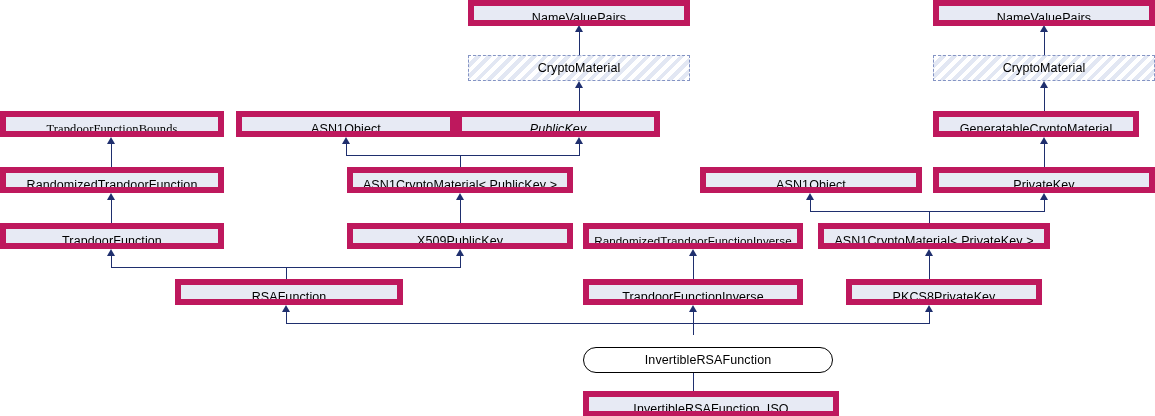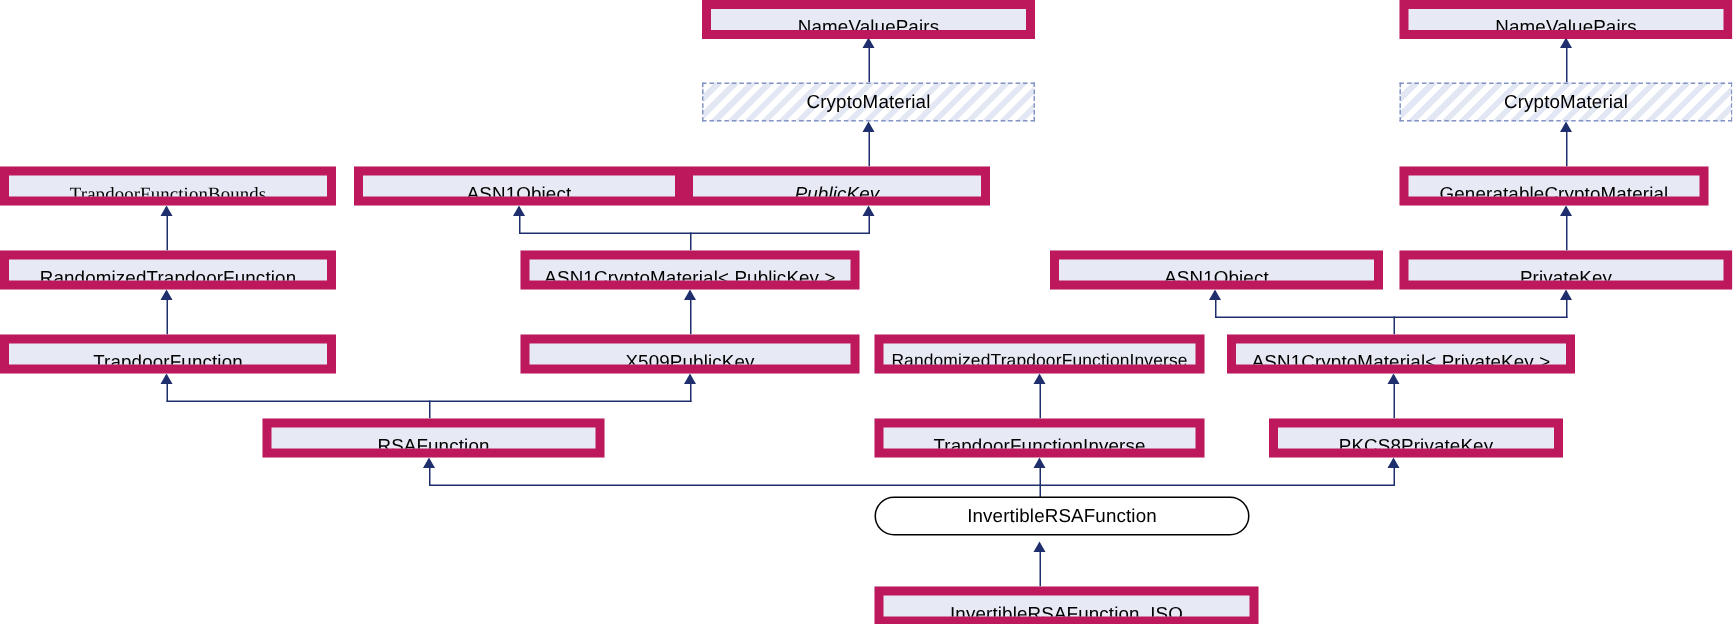--- a/index.html
+++ b/index.html
@@ -202,21 +202,21 @@
   </div>
 
   <div class="node" style="left:583px; top:279px; width:220px;">
     <span class="lbl">TrapdoorFunctionInverse</span>
   </div>
 
   <div class="node" style="left:818px; top:279px; width:196px;margin-left:28px;">
     <span class="lbl">PKCS8PrivateKey</span>
   </div>
 
-  <div class="node current" style="left:583px; top:331px; width:250px;border-radius:13px;">
+  <div class="node current" style="left:583px; top:347px; width:250px;border-radius:13px;">
     <span class="lbl">InvertibleRSAFunction</span>
   </div>
 
   <div class="node" style="left:583px; top:391px; width:256px;">
     <span class="lbl">InvertibleRSAFunction_ISO</span>
   </div>
 
 </div>
 
 </body></html>

